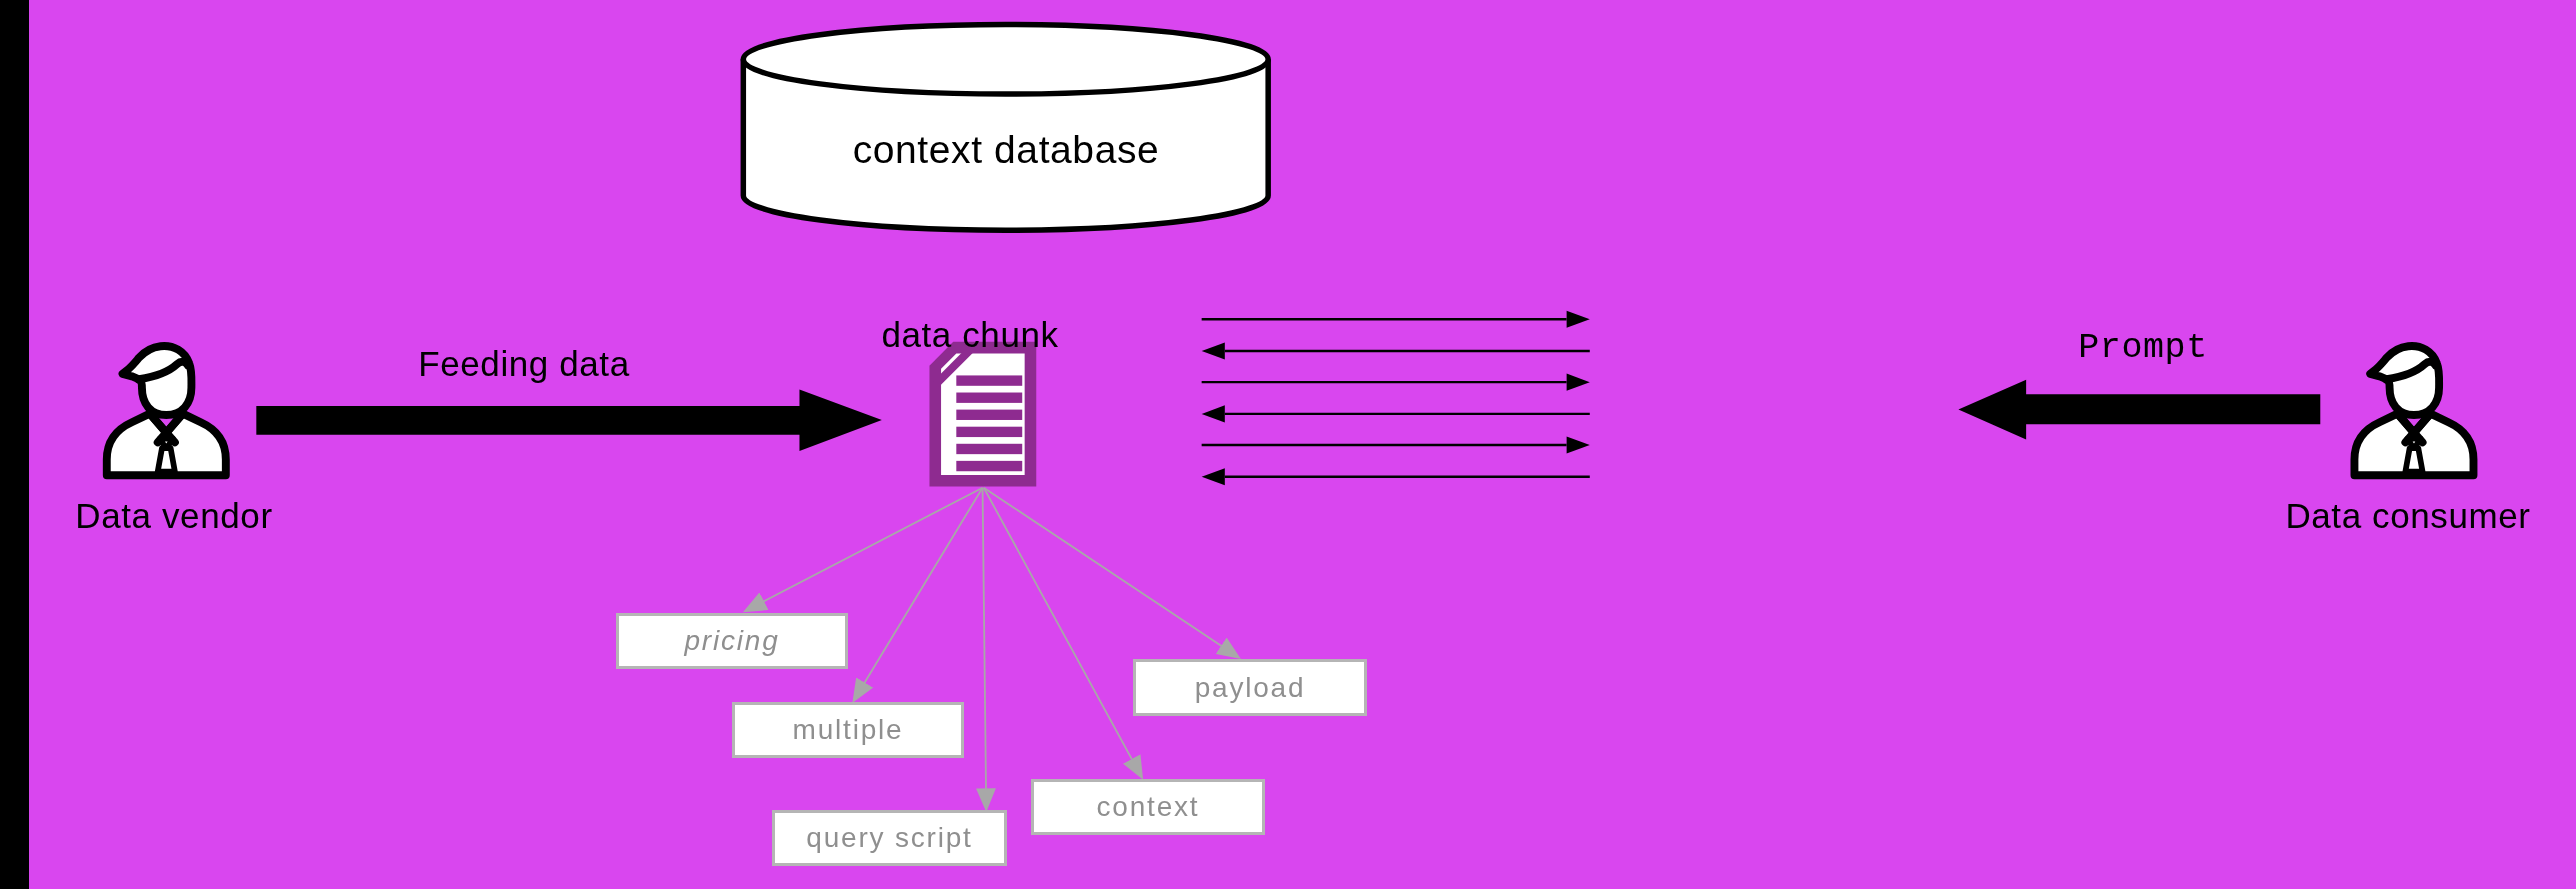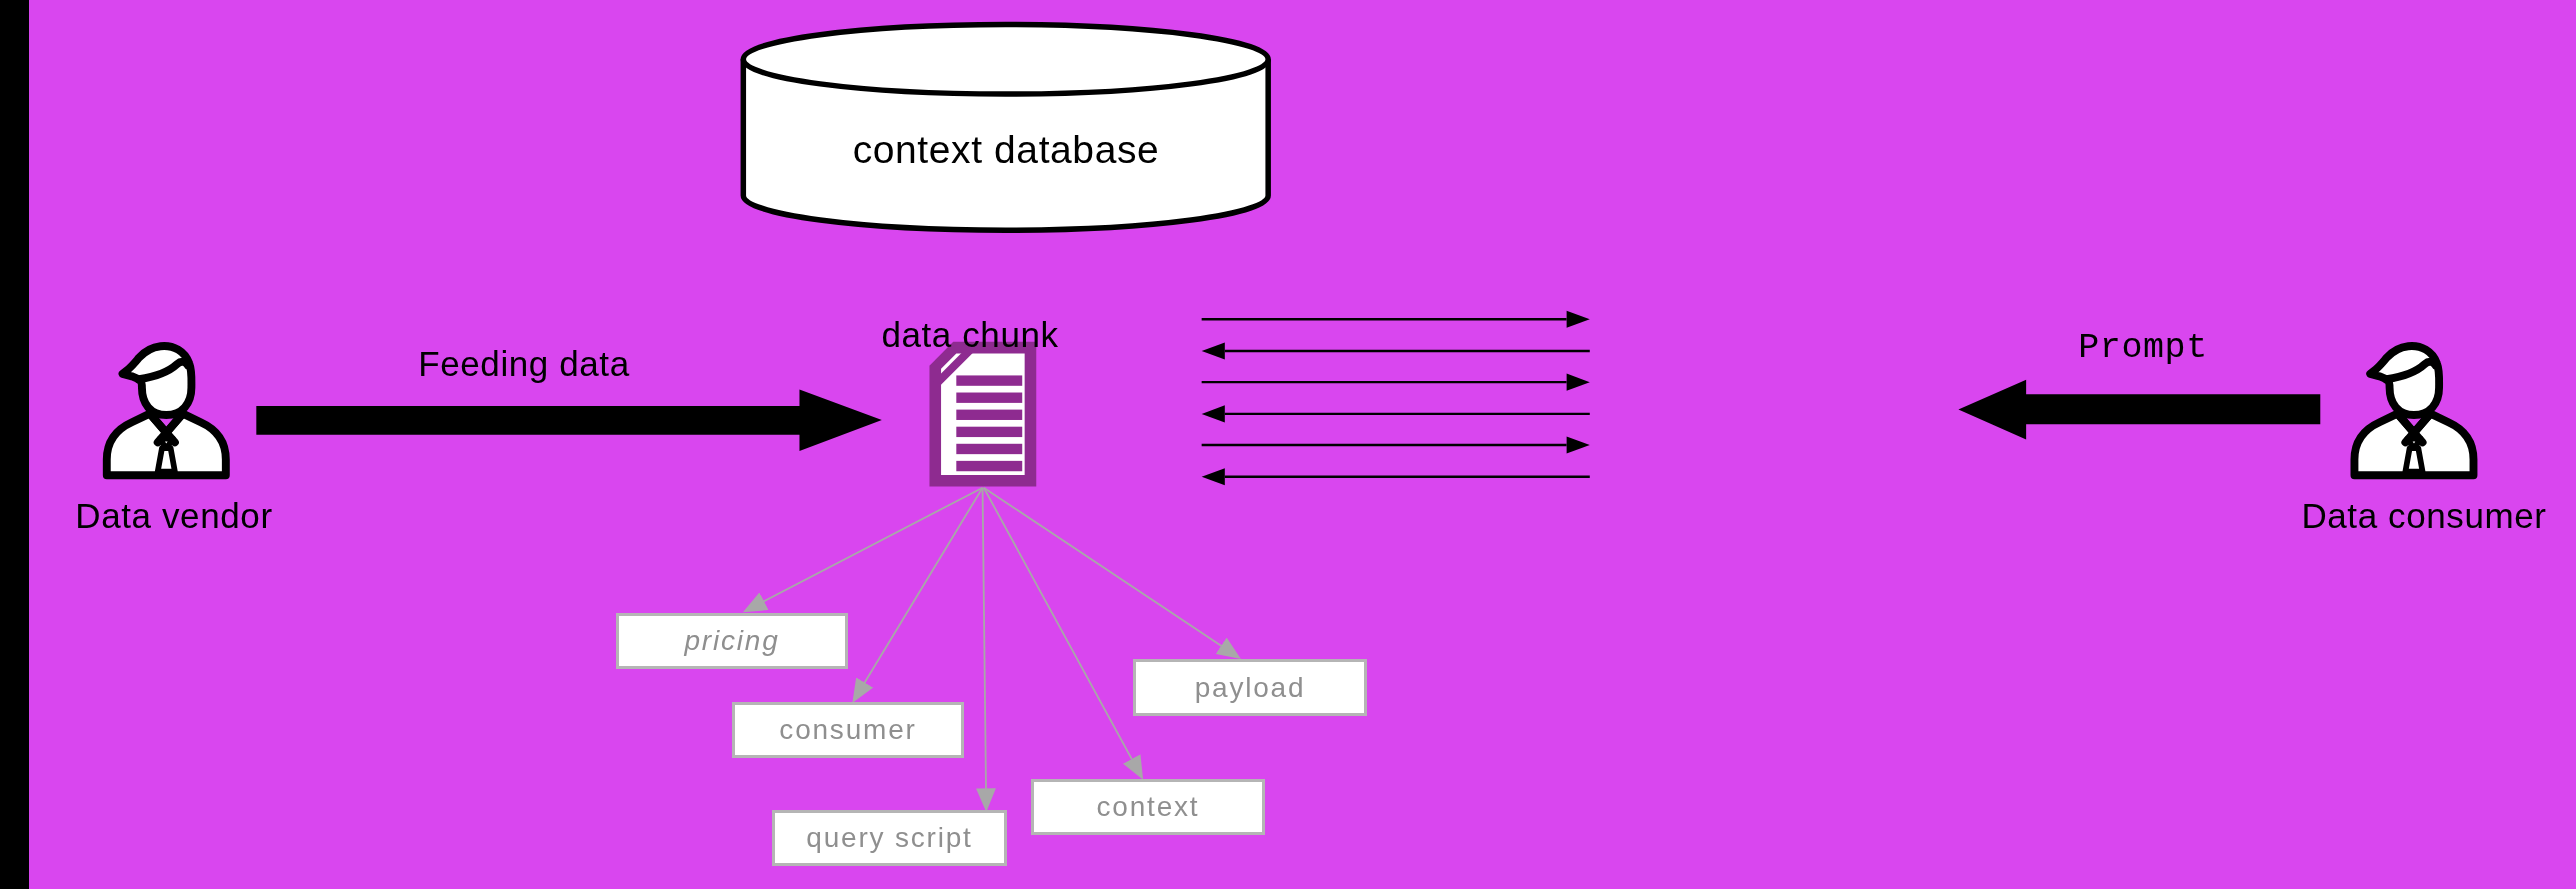--- a/index.html
+++ b/index.html
@@ -169,29 +169,29 @@
   <div class="label label-db" style="left:1006px;top:150px;">context database</div>
 
   <div class="label" style="left:970px;top:297px;margin-top:38px;">data chunk</div>
 
   <div class="label" style="left:524px;top:364px;">Feeding data</div>
 
   <div class="label" style="left:2143px;top:348px;font-family:Liberation Mono, monospace;">Prompt</div>
 
   <div class="label" style="left:165px;top:516px;margin-left:9px;">Data vendor</div>
 
-  <div class="label" style="left:2408px;top:516px;margin-left:16px;">Data consumer</div>
+  <div class="label" style="left:2408px;top:516px;">Data consumer</div>
 
 
 
   <div class="field-box fb-pricing">
     <span>pricing</span>
   </div>
   <div class="field-box fb-embedding">
-    <span>consumer</span>
+    <span>multiple</span>
   </div>
   <div class="field-box fb-query">
     <span>query script</span>
   </div>
   <div class="field-box fb-metadata">
     <span>context</span>
   </div>
   <div class="field-box fb-payload">
     <span>payload</span>
   </div>

